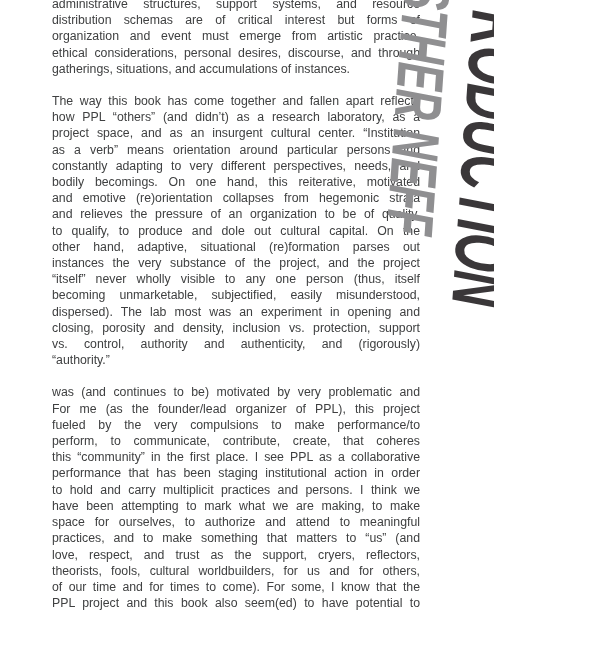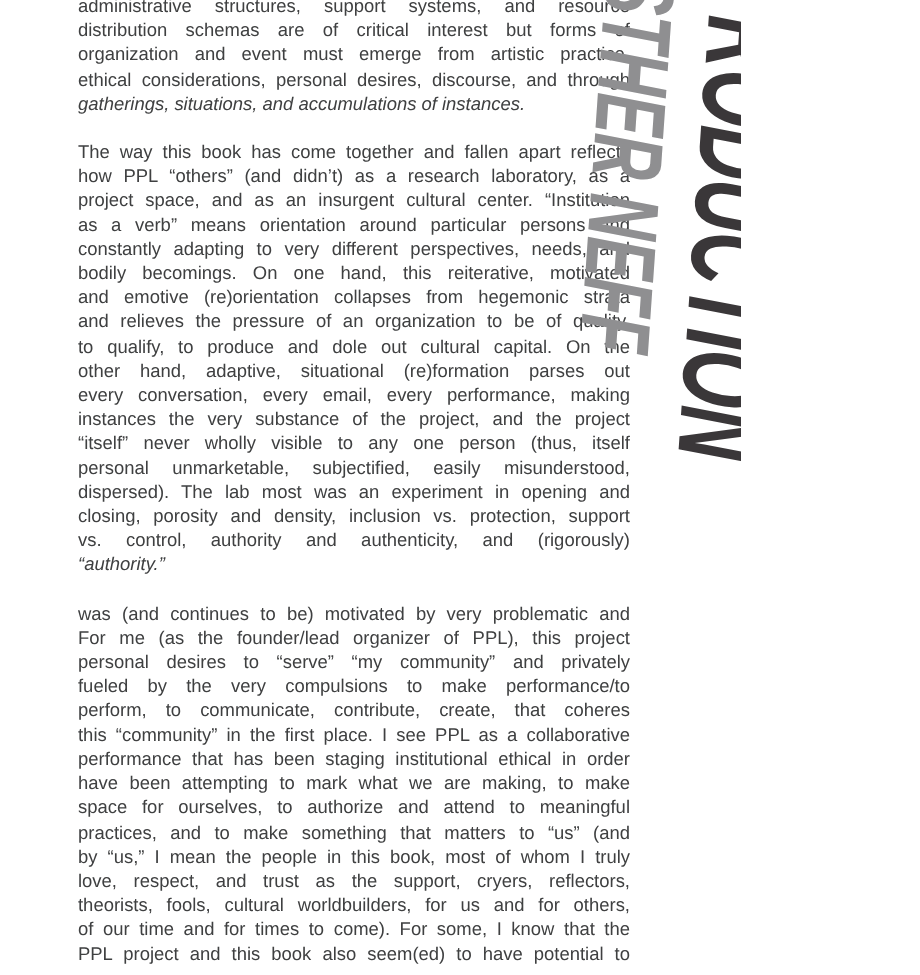--- a/index.html
+++ b/index.html
@@ -27,21 +27,20 @@
   .para {
     margin: 0 0 16px 0;
   }
   .line {
     text-align: justify;
     text-align-last: justify;
     white-space: normal;
   }
   .line.last {
     text-align-last: left;
-    font-style: italic;
   }
   .vtitle {
     position: absolute;
     white-space: nowrap;
     font-weight: bold;
     font-style: italic;
     line-height: 1;
     transform-origin: 0 0;
     letter-spacing: -0.01em;
   }
@@ -74,41 +73,39 @@
         <div class="line">The way this book has come together and fallen apart reflects</div>
         <div class="line">how PPL “others” (and didn’t) as a research laboratory, as a</div>
         <div class="line">project space, and as an insurgent cultural center. “Institution</div>
         <div class="line">as a verb” means orientation around particular persons and</div>
         <div class="line">constantly adapting to very different perspectives, needs, and</div>
         <div class="line">bodily becomings. On one hand, this reiterative, motivated</div>
         <div class="line">and emotive (re)orientation collapses from hegemonic strata</div>
         <div class="line">and relieves the pressure of an organization to be of quality,</div>
         <div class="line">to qualify, to produce and dole out cultural capital. On the</div>
         <div class="line">other hand, adaptive, situational (re)formation parses out</div>
-        <div class="line">every conversation, every email, every performance, making</div>
         <div class="line">instances the very substance of the project, and the project</div>
         <div class="line">“itself” never wholly visible to any one person (thus, itself</div>
-        <div class="line">personal unmarketable, subjectified, easily misunderstood,</div>
+        <div class="line">becoming unmarketable, subjectified, easily misunderstood,</div>
         <div class="line">dispersed). The lab most was an experiment in opening and</div>
         <div class="line">closing, porosity and density, inclusion vs. protection, support</div>
         <div class="line">vs. control, authority and authenticity, and (rigorously)</div>
         <div class="line last">“authority.”</div>
       </div>
       <div class="para">
         <div class="line">was (and continues to be) motivated by very problematic and</div>
         <div class="line">For me (as the founder/lead organizer of PPL), this project</div>
-        <div class="line">personal desires to “serve” “my community” and privately</div>
         <div class="line">fueled by the very compulsions to make performance/to</div>
         <div class="line">perform, to communicate, contribute, create, that coheres</div>
         <div class="line">this “community” in the first place. I see PPL as a collaborative</div>
-        <div class="line">performance that has been staging institutional ethical in order</div>
+        <div class="line">performance that has been staging institutional action in order</div>
+        <div class="line">to hold and carry multiplicit practices and persons. I think we</div>
         <div class="line">have been attempting to mark what we are making, to make</div>
         <div class="line">space for ourselves, to authorize and attend to meaningful</div>
         <div class="line">practices, and to make something that matters to “us” (and</div>
-        <div class="line">by “us,” I mean the people in this book, most of whom I truly</div>
         <div class="line">love, respect, and trust as the support, cryers, reflectors,</div>
         <div class="line">theorists, fools, cultural worldbuilders, for us and for others,</div>
         <div class="line">of our time and for times to come). For some, I know that the</div>
         <div class="line">PPL project and this book also seem(ed) to have potential to</div>
       </div>
     </div>
   <div class="vtitle chapter" style="color: rgb(58, 55, 57);">INTRODUCTION</div>
   <div class="vtitle author" style="color: rgb(143, 143, 145);">ESTHER NEFF</div>
 </div>
 

